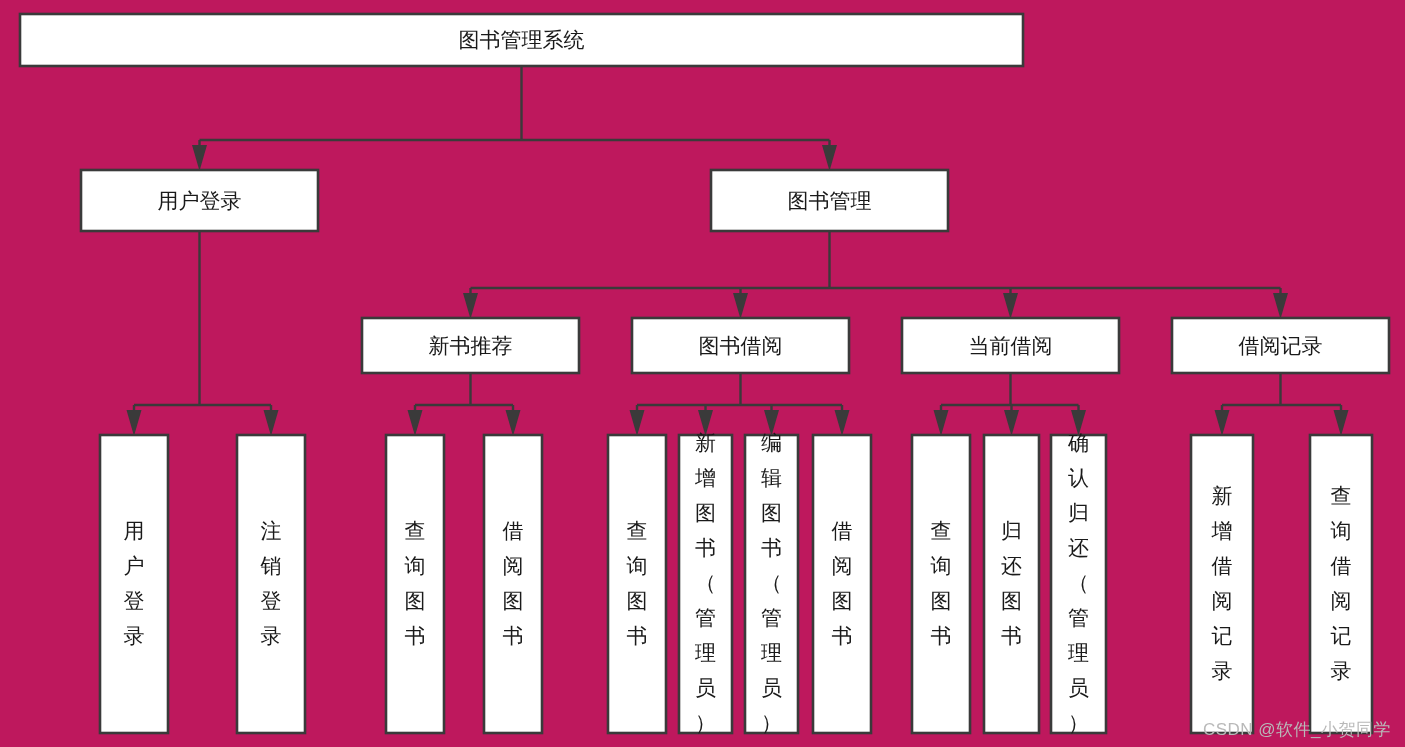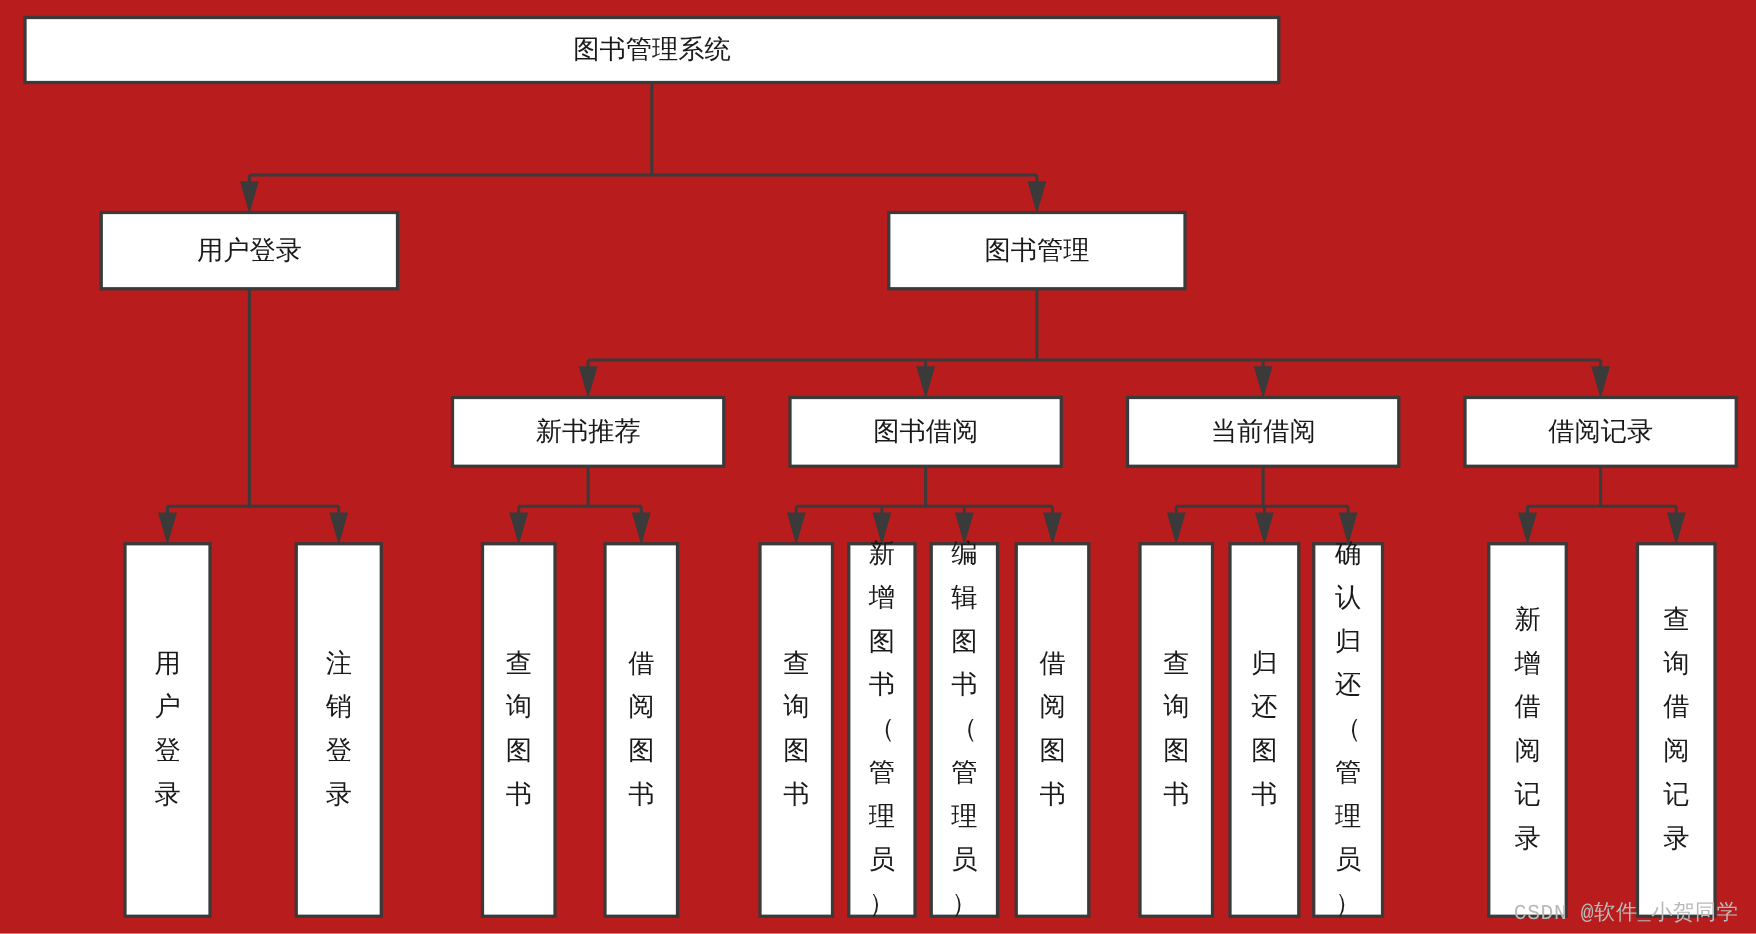--- a/index.html
+++ b/index.html
@@ -8,21 +8,21 @@
     padding: 0;
     background: #ffffff;
   }
   body {
     font-family: "DejaVu Sans", "Liberation Sans", sans-serif;
   }
   #diagram-root {
     position: relative;
     width: 1405px;
     height: 747px;
-    background: #b91c1c;
+    background: #be185d;
     overflow: hidden;
   }
   svg.diagram-canvas {
     position: absolute;
     left: 0;
     top: 0;
     width: 1405px;
     height: 747px;
     display: block;
   }
@@ -54,21 +54,21 @@
     font-family: "DejaVu Sans", "Liberation Sans", sans-serif;
     font-size: 21px;
     fill: #1a1a1a;
     text-anchor: middle;
     dominant-baseline: middle;
   }
   .watermark {
     position: absolute;
     right: 14px;
     bottom: 6px;
-    font-family: Liberation Mono, monospace;
+    font-family: Liberation Sans, sans-serif;
     font-size: 17px;
     color: #b9b9b9;
     letter-spacing: 0.5px;
     pointer-events: none;
     user-select: none;
     margin-left: 40px;
   }
 </style>
 </head>
 <body>

